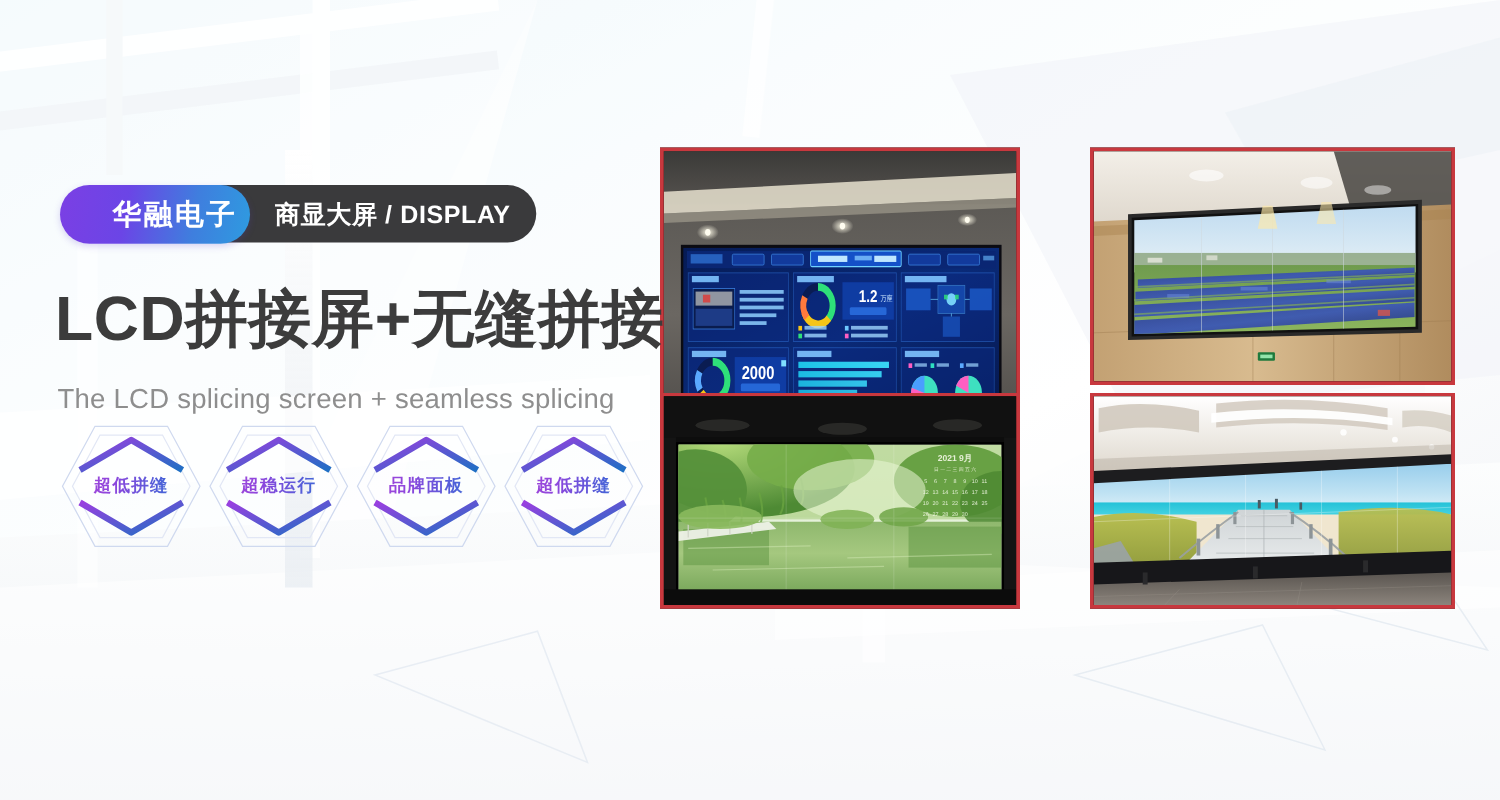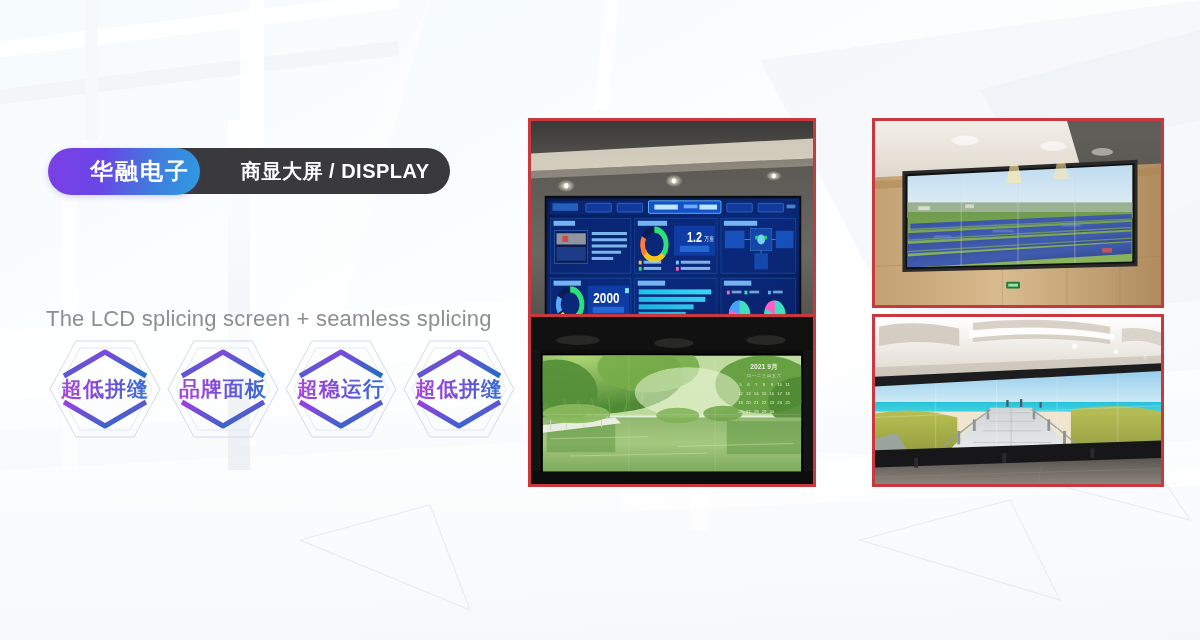--- a/index.html
+++ b/index.html
@@ -20,21 +20,21 @@
   
   .left { position:absolute; left:44px; top:0; width:500px; height:640px; z-index:5; }
 
   .badge-row { position:absolute; left:4px; top:148px; display:flex; align-items:center; height:48px; }
   .badge-dark {
     position:absolute; left:76px; top:0; height:46px;
     background:#3a3a3c; border-radius:23px;
     display:flex; align-items:center; padding:0 20px 0 96px;
     white-space:nowrap;
   }
-  .badge-dark-label { color:#ffffff; font-size:20px; font-weight:bold; letter-spacing:.5px;margin-left:21px; }
+  .badge-dark-label { color:#ffffff; font-size:20px; font-weight:bold; letter-spacing:.5px; }
   .badge-pill {
     position:absolute; left:0; top:0; height:47px; width:152px;
     border-radius:24px;
     background:linear-gradient(100deg,#7b3fe4 0%,#6b45e6 35%,#3f7ede 70%,#2e9be0 100%);
     display:flex; align-items:center; justify-content:center;
     box-shadow:0 2px 6px rgba(90,60,200,.22);
     z-index:2;
   }
   .badge-pill-label { color:#fff; font-size:23px; font-weight:bold; letter-spacing:2px;margin-left:32px; }
 
@@ -47,21 +47,21 @@
     position:absolute; left:2px; top:306px;
     font-size:22px; color:#8e8e8e; letter-spacing:.2px; white-space:nowrap;
   }
 
   
   .hexrow { position:absolute; left:2px; top:336px; display:flex; }
   .hex { position:relative; width:118px; height:106px; }
   .hex svg { position:absolute; inset:0; }
   .hex-label {
     position:absolute; left:0; right:0; top:50%; transform:translateY(-50%);
-    text-align:center; font-size:21px; font-weight:bold; letter-spacing:1px;
+    text-align:center; font-size:14px; font-weight:bold; letter-spacing:1px;
     background:linear-gradient(90deg,#b44bd6 0%,#8d46dd 38%,#4a63d8 72%,#2f74cf 100%);
     -webkit-background-clip:text; background-clip:text; color:transparent;
     -webkit-text-fill-color:transparent;
   }
 
   
   .photos { position:absolute; left:528px; top:118px; width:640px; height:372px; z-index:4; }
   .photo { position:absolute; border:3px solid #c8383e; overflow:hidden; background:#111; }
   .p1 { left:0;   top:0;   width:288px; height:243px; }
   .p2 { left:344px; top:0;   width:292px; height:190px; }
@@ -133,20 +133,21 @@
 
     <div class="badge-row">
       <div class="badge-dark">
         <span class="badge-dark-label">商显大屏 / DISPLAY</span>
       </div>
       <div class="badge-pill">
         <span class="badge-pill-label">华融电子</span>
       </div>
     </div>
 
+    <div class="title">LCD拼接屏+无缝拼接</div>
     <div class="subtitle">The LCD splicing screen + seamless splicing</div>
 
     <div class="hexrow">
 
       <div class="hex">
         <svg viewBox="0 0 118 106" xmlns="http://www.w3.org/2000/svg">
           <defs>
             <linearGradient id="hx1" x1="0" y1="0" x2="1" y2="1">
               <stop offset="0%" stop-color="#9b3fe0"></stop>
                 <stop offset="100%" stop-color="#1f6fc4"></stop>
@@ -156,47 +157,47 @@
           <polygon points="34,12 84,12 106,53 84,94 34,94 12,53" fill="none" stroke="#e2e7f5" stroke-width="1"></polygon>
           <path d="M18 40 L59 16 L100 40" fill="none" stroke="url(#hx1)" stroke-width="5" stroke-linejoin="round"></path>
           <path d="M18 66 L59 90 L100 66" fill="none" stroke="url(#hx1)" stroke-width="5" stroke-linejoin="round"></path>
         </svg>
         <div class="hex-label">超低拼缝</div>
       </div>
 
       <div class="hex">
         <svg viewBox="0 0 118 106" xmlns="http://www.w3.org/2000/svg">
           <defs>
+            <linearGradient id="hx3" x1="0" y1="0" x2="1" y2="1">
+              <stop offset="0%" stop-color="#9b3fe0"></stop>
+                <stop offset="100%" stop-color="#1f6fc4"></stop>
+            </linearGradient>
+          </defs>
+          <polygon points="30,5 88,5 114,53 88,101 30,101 4,53" fill="none" stroke="#cfd9ef" stroke-width="1"></polygon>
+          <polygon points="34,12 84,12 106,53 84,94 34,94 12,53" fill="none" stroke="#e2e7f5" stroke-width="1"></polygon>
+          <path d="M18 40 L59 16 L100 40" fill="none" stroke="url(#hx3)" stroke-width="5" stroke-linejoin="round"></path>
+          <path d="M18 66 L59 90 L100 66" fill="none" stroke="url(#hx3)" stroke-width="5" stroke-linejoin="round"></path>
+        </svg>
+        <div class="hex-label">超稳运行</div>
+      </div>
+
+      <div class="hex">
+        <svg viewBox="0 0 118 106" xmlns="http://www.w3.org/2000/svg">
+          <defs>
             <linearGradient id="hx2" x1="0" y1="0" x2="1" y2="1">
               <stop offset="0%" stop-color="#9b3fe0"></stop>
                 <stop offset="100%" stop-color="#1f6fc4"></stop>
             </linearGradient>
           </defs>
           <polygon points="30,5 88,5 114,53 88,101 30,101 4,53" fill="none" stroke="#cfd9ef" stroke-width="1"></polygon>
           <polygon points="34,12 84,12 106,53 84,94 34,94 12,53" fill="none" stroke="#e2e7f5" stroke-width="1"></polygon>
           <path d="M18 40 L59 16 L100 40" fill="none" stroke="url(#hx2)" stroke-width="5" stroke-linejoin="round"></path>
           <path d="M18 66 L59 90 L100 66" fill="none" stroke="url(#hx2)" stroke-width="5" stroke-linejoin="round"></path>
         </svg>
         <div class="hex-label">品牌面板</div>
-      </div>
-
-      <div class="hex">
-        <svg viewBox="0 0 118 106" xmlns="http://www.w3.org/2000/svg">
-          <defs>
-            <linearGradient id="hx3" x1="0" y1="0" x2="1" y2="1">
-              <stop offset="0%" stop-color="#9b3fe0"></stop>
-                <stop offset="100%" stop-color="#1f6fc4"></stop>
-            </linearGradient>
-          </defs>
-          <polygon points="30,5 88,5 114,53 88,101 30,101 4,53" fill="none" stroke="#cfd9ef" stroke-width="1"></polygon>
-          <polygon points="34,12 84,12 106,53 84,94 34,94 12,53" fill="none" stroke="#e2e7f5" stroke-width="1"></polygon>
-          <path d="M18 40 L59 16 L100 40" fill="none" stroke="url(#hx3)" stroke-width="5" stroke-linejoin="round"></path>
-          <path d="M18 66 L59 90 L100 66" fill="none" stroke="url(#hx3)" stroke-width="5" stroke-linejoin="round"></path>
-        </svg>
-        <div class="hex-label">超稳运行</div>
       </div>
 
       <div class="hex">
         <svg viewBox="0 0 118 106" xmlns="http://www.w3.org/2000/svg">
           <defs>
             <linearGradient id="hx4" x1="0" y1="0" x2="1" y2="1">
               <stop offset="0%" stop-color="#9b3fe0"></stop>
                 <stop offset="100%" stop-color="#1f6fc4"></stop>
             </linearGradient>
           </defs>

